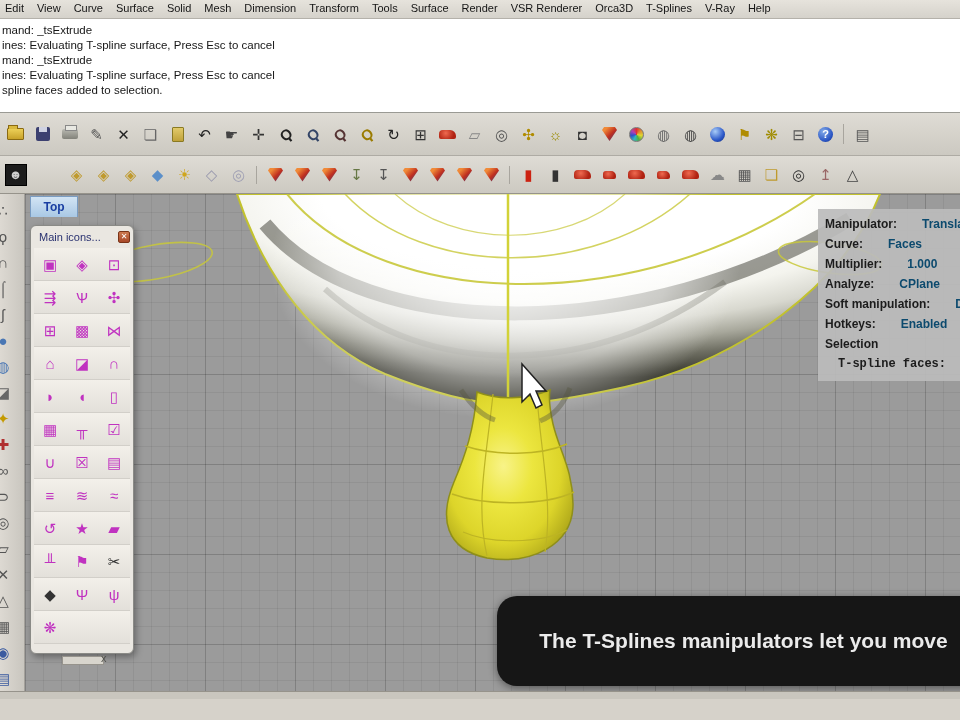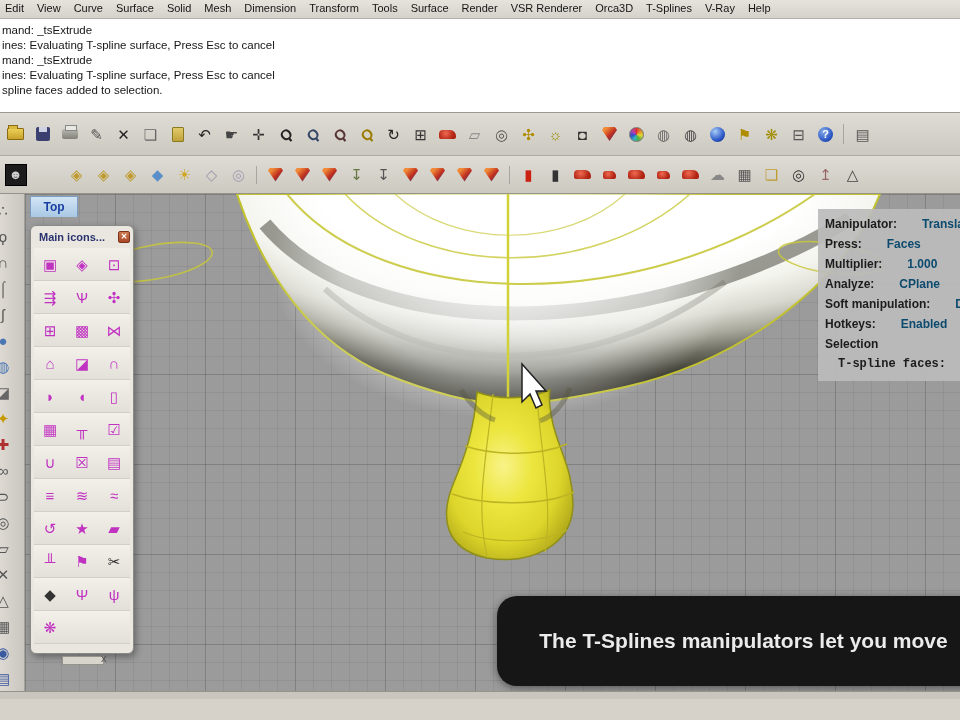--- a/index.html
+++ b/index.html
@@ -68,21 +68,21 @@
 
   .vp-tab { position:absolute; left:5px; top:2px; width:48px; height:21px;
             background:linear-gradient(#d2e4f4,#a9c8e4); border:1px solid #7a9cc2; border-bottom:none;
             color:#1a3fa2; font-weight:bold; font-size:12px; display:flex; align-items:center; justify-content:center; }
 
   
   .palette { position:absolute; left:5px; top:31px; width:104px; height:429px; background:#eae7e1;
              border:1px solid #8a8a86; border-radius:6px; box-shadow:2px 3px 7px rgba(0,0,0,0.35);
              display:flex; flex-direction:column; overflow:hidden; }
   .palette-title { height:19px; display:flex; align-items:center; padding:3px 3px 0 8px;
-                   font-size:11px; font-weight:bold; color:#2a3270; }
+                   font-size:11px; font-weight:normal; color:#2a3270; }
   .palette-close { margin-left:auto; width:12px; height:12px; background:linear-gradient(#cc7a50,#a84828);
                    border:1px solid #7a3418; border-radius:2px; color:#fff; font-size:8px; line-height:1;
                    display:flex; align-items:center; justify-content:center; }
   .palette-grid { flex:1; display:grid; grid-template-columns:repeat(3,1fr); grid-auto-rows:33px; padding:3px 3px 0 3px; }
   .pal-cell { display:flex; align-items:center; justify-content:center; font-size:19px; color:#c032c0;
               background:linear-gradient(#f3f0ea,#e3e0da); border-bottom:1px solid #d2cfc9; }
   .pal-handle { position:absolute; left:37px; top:462px; width:42px; height:9px; background:#d8d5cd; border:1px solid #96938c; }
   .pal-x { position:absolute; left:76px; top:458px; font-size:11px; color:#50504c; }
 
   
@@ -561,21 +561,21 @@
       </div>
       <div class="pal-handle"></div>
       <div class="pal-x">x</div>
 
       <div class="info-panel">
           <div class="info-row">
             <span class="info-label">Manipulator:</span>
             <span class="info-value">Translate</span>
           </div>
           <div class="info-row">
-            <span class="info-label">Press:</span>
+            <span class="info-label">Curve:</span>
             <span class="info-value">Faces</span>
           </div>
           <div class="info-row">
             <span class="info-label">Multiplier:</span>
             <span class="info-value">1.000</span>
           </div>
           <div class="info-row">
             <span class="info-label">Analyze:</span>
             <span class="info-value">CPlane</span>
           </div>

